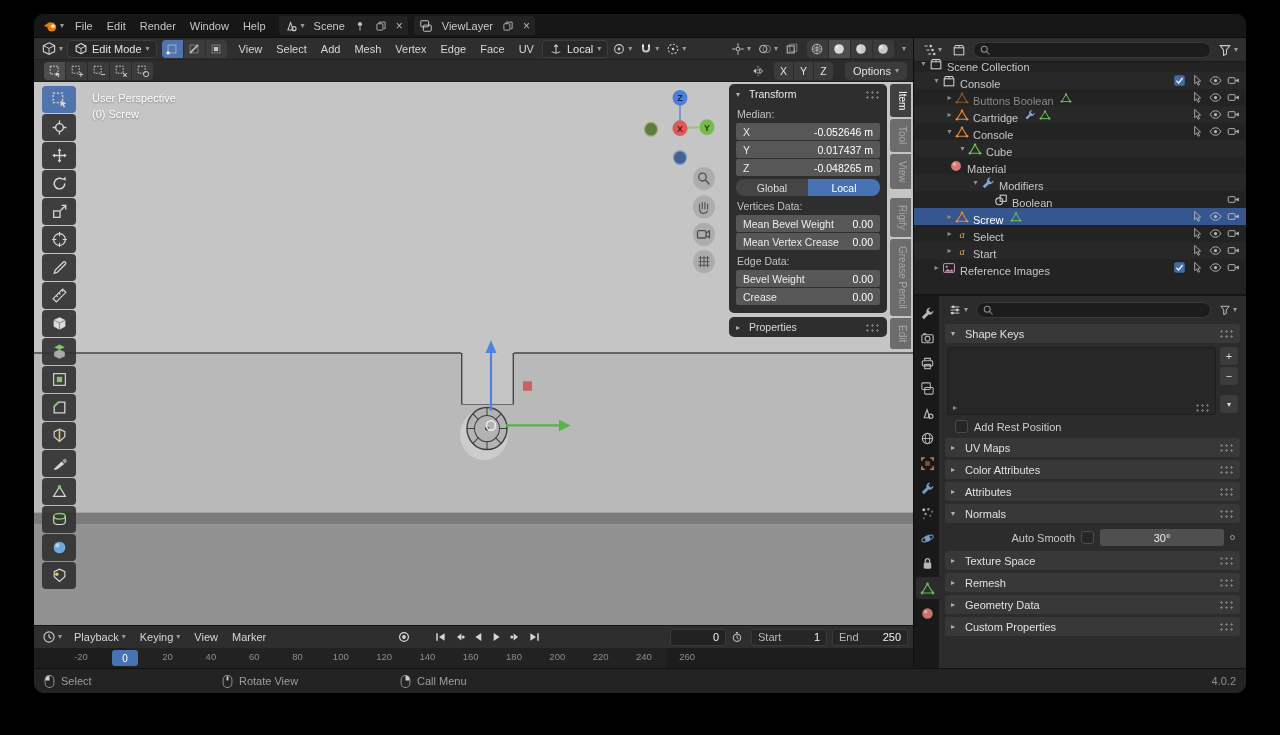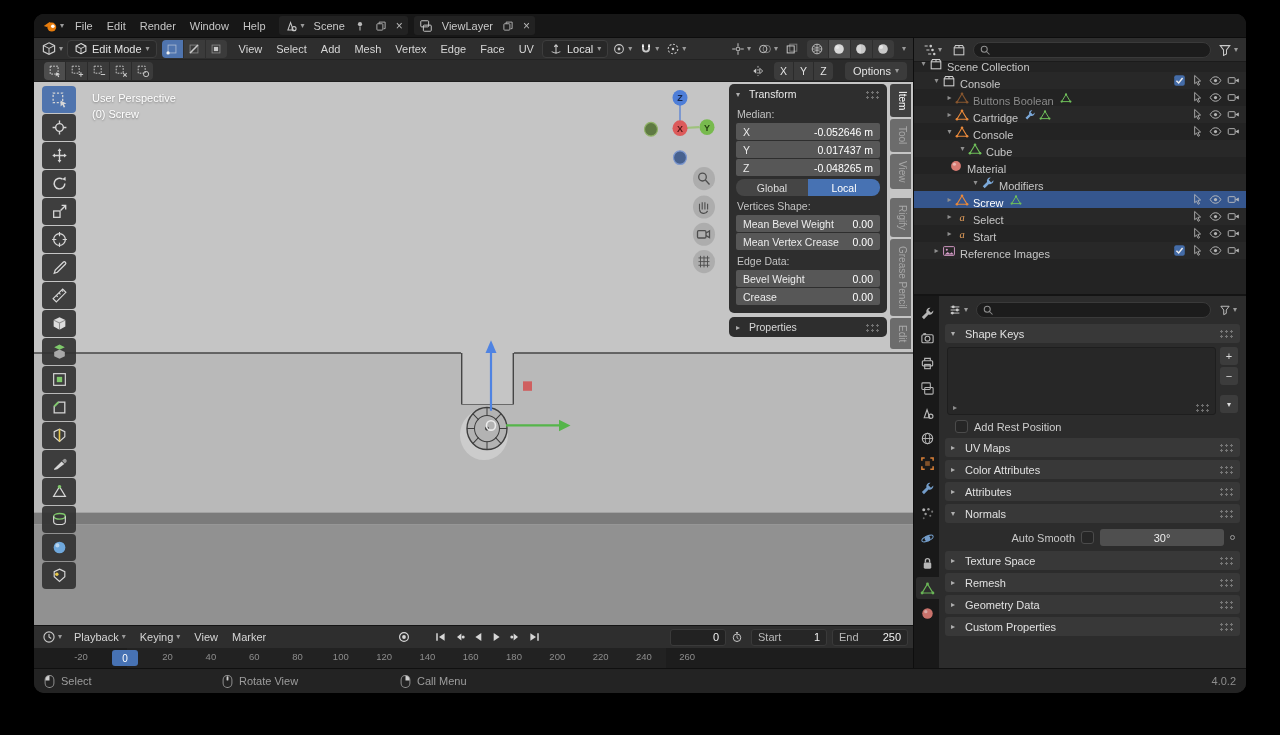--- a/index.html
+++ b/index.html
@@ -671,21 +671,21 @@
                     </div>
                     <div class="nfield">
                       <span class="fl">Z</span>
                       <span class="fv">-0.048265 m</span>
                     </div>
                   </div>
               <div class="np-seg" id="np-space">
                     <div class="half">Global</div>
                     <div class="half active">Local</div>
                   </div>
-              <div class="np-label">Vertices Shape:</div>
+              <div class="np-label">Vertices Data:</div>
               <div id="np-vfields">
                     <div class="nfield">
                       <span class="fl">Mean Bevel Weight</span>
                       <span class="fv">0.00</span>
                     </div>
                     <div class="nfield">
                       <span class="fl">Mean Vertex Crease</span>
                       <span class="fv">0.00</span>
                     </div>
                   </div>
@@ -1068,20 +1068,38 @@
               </div>
               <div class="ol-row" style="padding-left: 56px;">
                 <span class="ol-tw">▾</span>
                 <span class="i ol-ico">
                   <svg viewBox="0 0 16 16">
                     <path d="M11.2 1.8a3.9 3.9 0 0 0-4.3 5.1L2 11.8 4.2 14l4.9-4.9a3.9 3.9 0 0 0 5.1-4.3L11.7 7.3 8.7 4.3Z" fill="#7ba8d8"></path>
                   </svg>
                 </span>
                 <span class="ol-label">Modifiers</span>
               </div>
+              <div class="ol-row" style="padding-left: 69px;">
+                <span class="ol-tw"></span>
+                <span class="i ol-ico">
+                  <svg viewBox="0 0 16 16">
+                    <circle cx="6" cy="9.5" r="4" fill="none" stroke="#cfcfcf" stroke-width="1.2"></circle>
+                    <rect x="7" y="2.5" width="7" height="7" fill="none" stroke="#cfcfcf" stroke-width="1.2"></rect>
+                  </svg>
+                </span>
+                <span class="ol-label">Boolean</span>
+                <span class="ol-right">
+                  <span class="i">
+                    <svg viewBox="0 0 16 16">
+                      <rect x="1.5" y="4.5" width="8.5" height="7" rx="1.2" fill="none" stroke="#c0c0c0" stroke-width="1.2"></rect>
+                      <path d="M10 8l4.5-2.5v5Z" fill="#c0c0c0"></path>
+                    </svg>
+                  </span>
+                </span>
+              </div>
               <div class="ol-row selected" style="padding-left: 30px;">
                 <span class="ol-tw">▸</span>
                 <span class="i ol-ico">
                   <svg viewBox="0 0 16 16">
                     <path d="M8 3.2 13.8 12.8H2.2Z" fill="none" stroke="#e8883a" stroke-width="1.3"></path>
                     <circle cx="8" cy="3.2" r="1.5" fill="#e8883a"></circle>
                     <circle cx="13.8" cy="12.8" r="1.5" fill="#e8883a"></circle>
                     <circle cx="2.2" cy="12.8" r="1.5" fill="#e8883a"></circle>
                   </svg>
                 </span>

